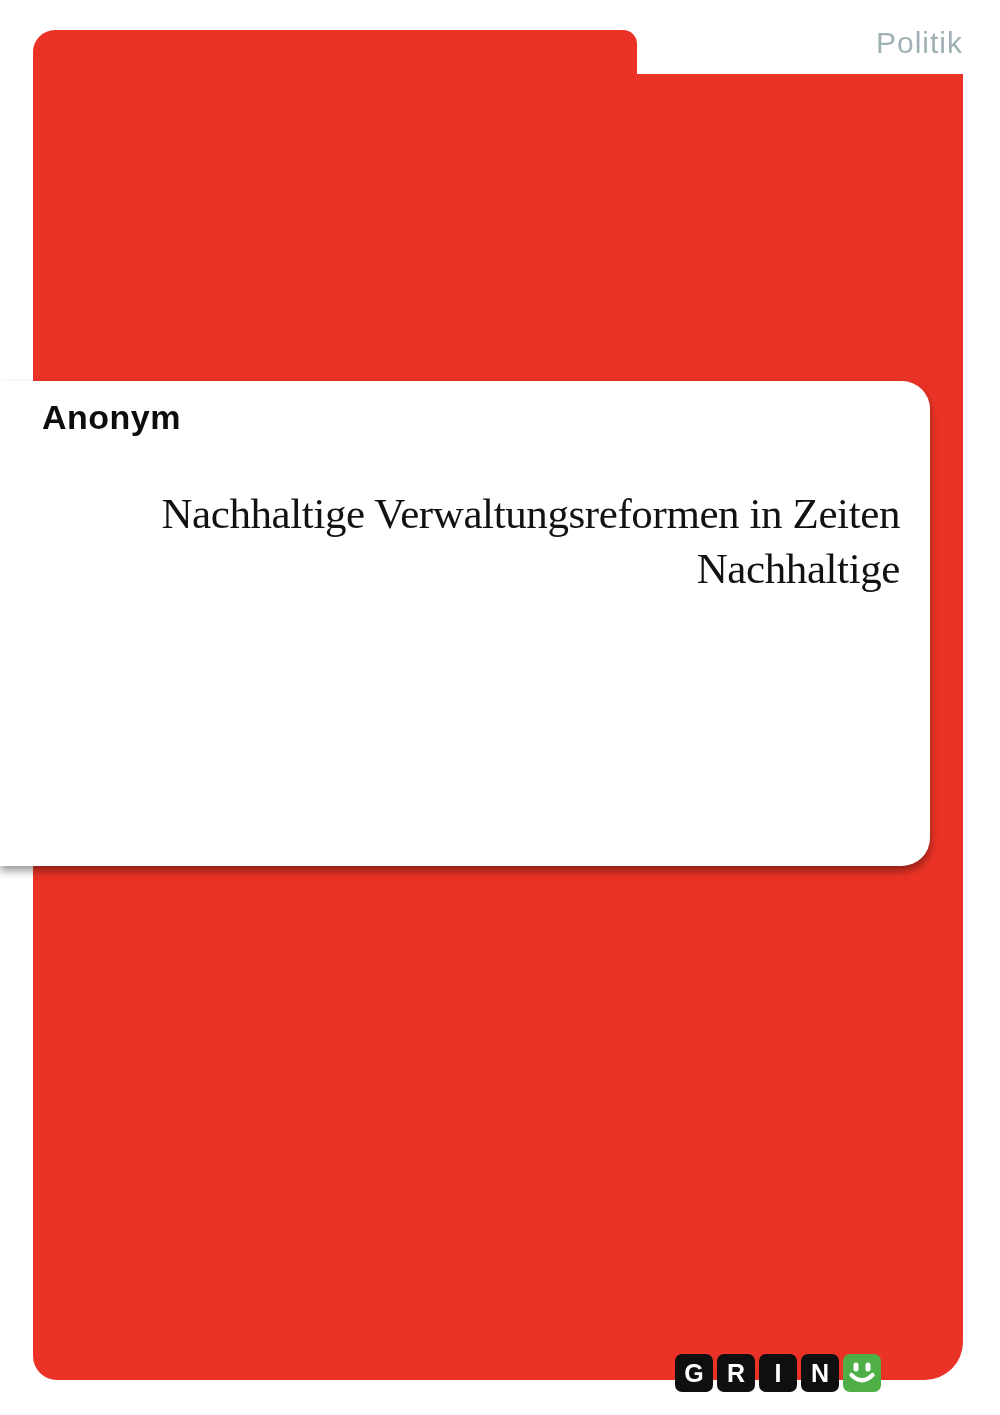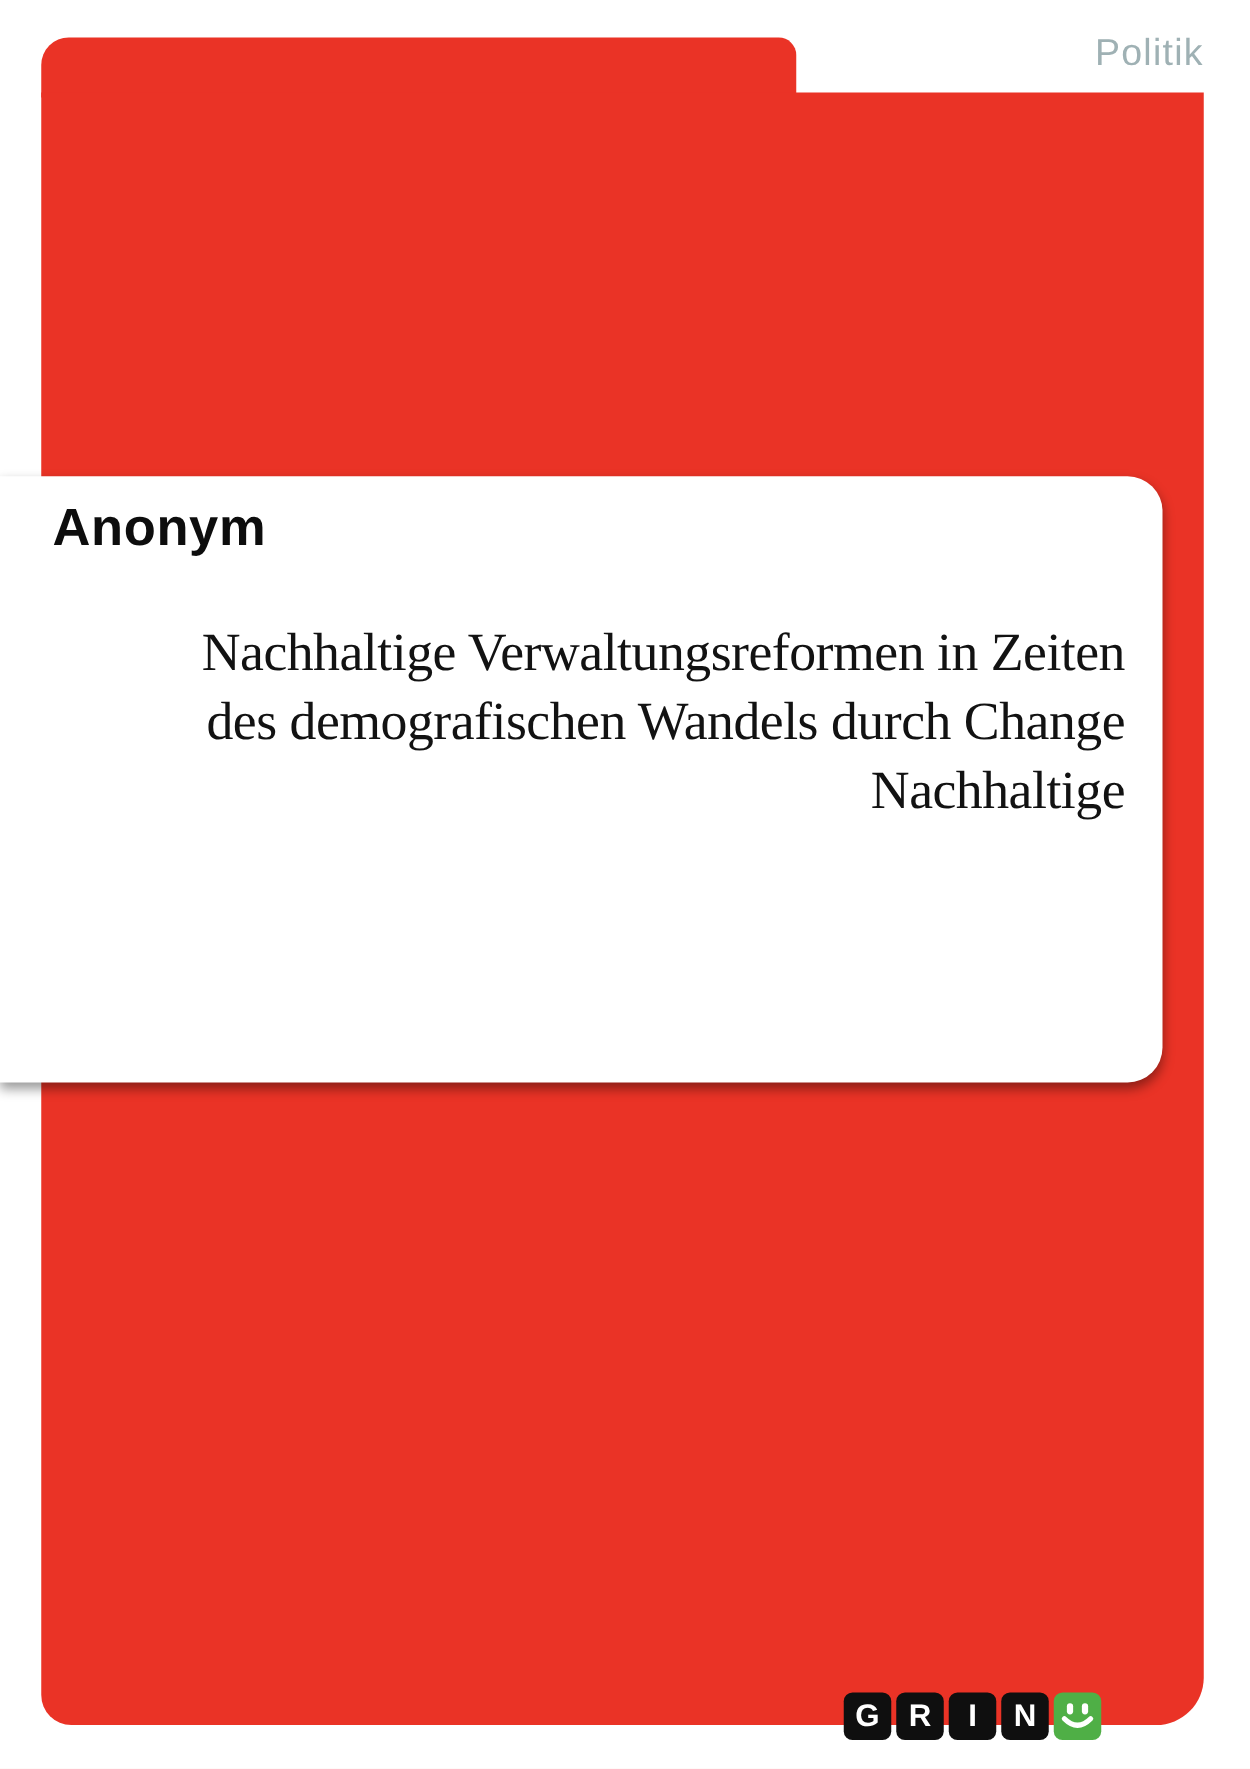--- a/index.html
+++ b/index.html
@@ -44,21 +44,21 @@
   .white-box {
     position: absolute;
     left: 0; top: 381px;
     width: 930px; height: 485px;
     background: #ffffff;
     border-radius: 0 28px 28px 0;
     box-shadow: 0 5px 9px rgba(0,0,0,0.40);
     padding: 17px 30px 0 42px;
   }
   .author {
-    font-size: 42px;
+    font-size: 34px;
     font-weight: 700;
     letter-spacing: 0.5px;
     color: #0d0d0d;
   }
   .title {
     margin-top: 49px;
     font-family: "Liberation Serif", serif;
     font-size: 43px;
     line-height: 55px;
     letter-spacing: -0.4px;
@@ -96,21 +96,20 @@
 
   <div class="red-tab"></div>
   <div class="red-main"></div>
 
   <div class="category">Politik</div>
 
   <div class="white-box">
     <div class="author">Anonym</div>
     <div class="title">
       <div class="title-line">Nachhaltige Verwaltungsreformen in Zeiten</div>
-      <div class="title-line">des demografischen Wandels durch Change</div>
       <div class="title-line">Nachhaltige</div>
     </div>
   </div>
 
   <div class="logo">
     <div class="logo-box">
       <span>G</span>
     </div>
     <div class="logo-box">
       <span>R</span>

